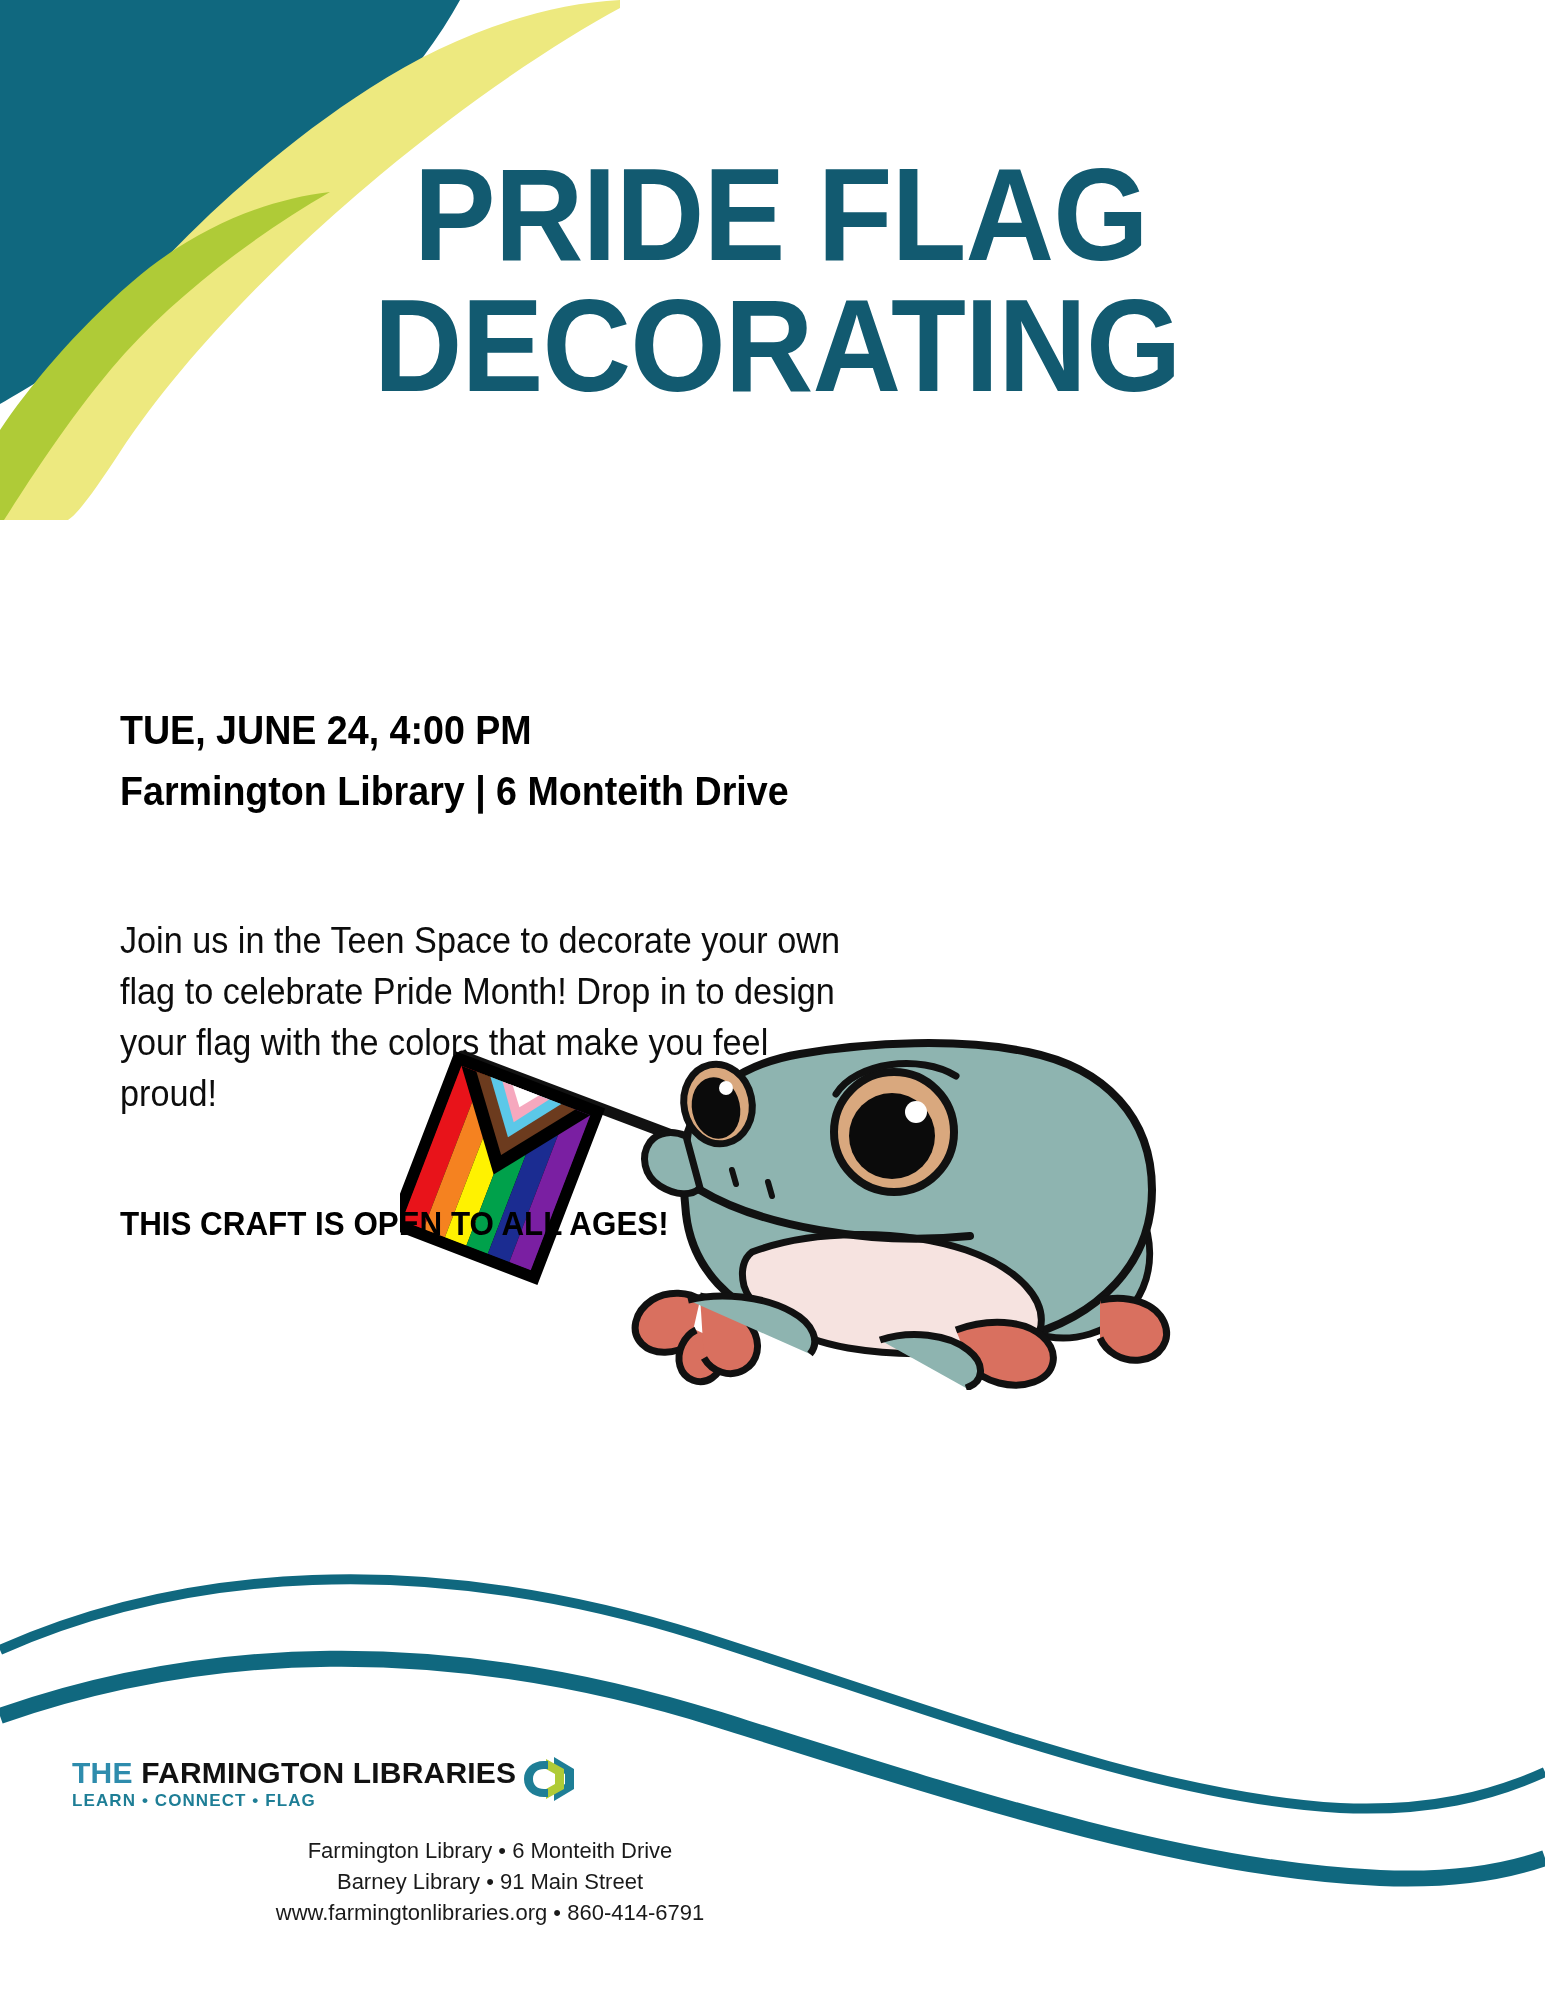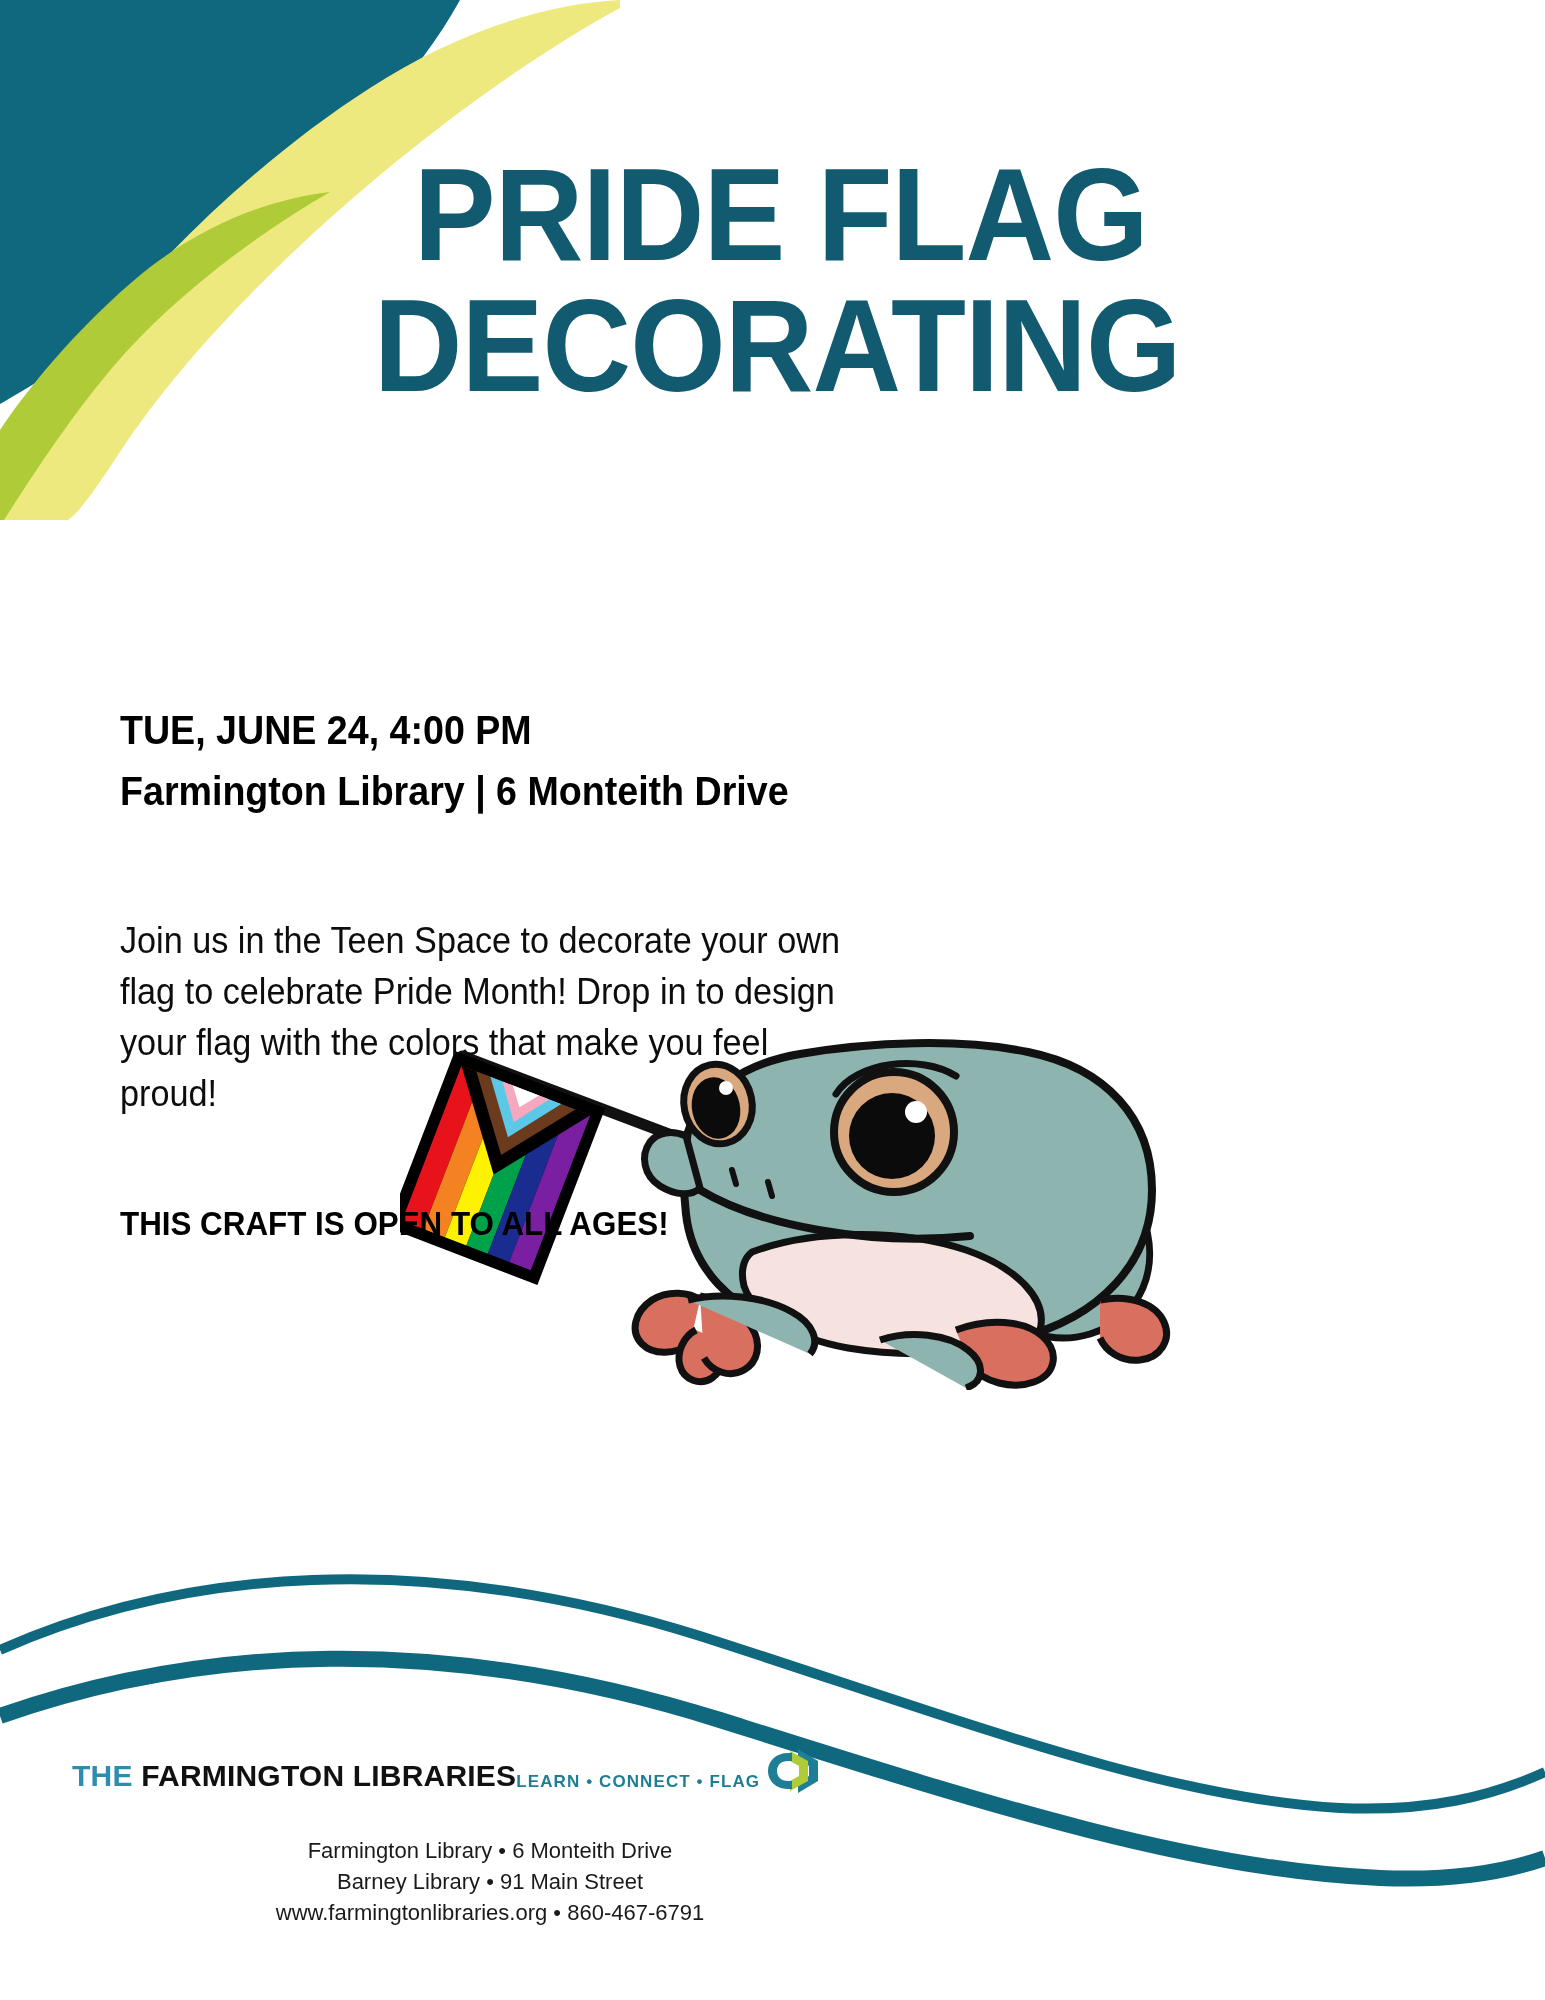--- a/index.html
+++ b/index.html
@@ -123,21 +123,22 @@
   .logo-block {
     position: absolute;
     left: 72px;
     top: 1745px;
     z-index: 6;
     display: flex;
     align-items: center;
   }
   .logo-words {
     display: flex;
-    align-items: flex-end;
+    flex-direction: column;
+    align-items: flex-start;
     margin-top: 12px;
   }
   .logo-top {
     font-family: "Liberation Sans", sans-serif;
     font-weight: bold;
     font-size: 30px;
     letter-spacing: 0.2px;
     white-space: nowrap;
     line-height: 1.05;
   }
@@ -293,16 +294,16 @@
     <svg class="logo-mark" width="52" height="48" viewBox="0 0 52 48">
       <path d="M30,2 L50,14 L50,34 L30,46 L30,36 L41,29 L41,19 L30,12 Z" fill="#1E7E96"></path>
       <path d="M22,4 L40,14 L40,34 L22,44 L22,34 L31,29 L31,19 L22,14 Z" fill="#AFCB37"></path>
       <path d="M20,6 C8,6 0,14 0,24 C0,34 8,42 20,42 L24,42 L24,34 L20,34 C13,34 9,30 9,24 C9,18 13,14 20,14 L24,14 L24,6 Z" fill="#1E7E96"></path>
     </svg>
   </div>
 
   <div class="footer-lines">
     <div class="footer-line">Farmington Library • 6 Monteith Drive</div>
     <div class="footer-line">Barney Library • 91 Main Street</div>
-    <div class="footer-line">www.farmingtonlibraries.org • 860-467-6791</div>
+    <div class="footer-line">www.farmingtonlibraries.org • 860-414-6791</div>
   </div>
 
 </div>
 
 </body></html>

